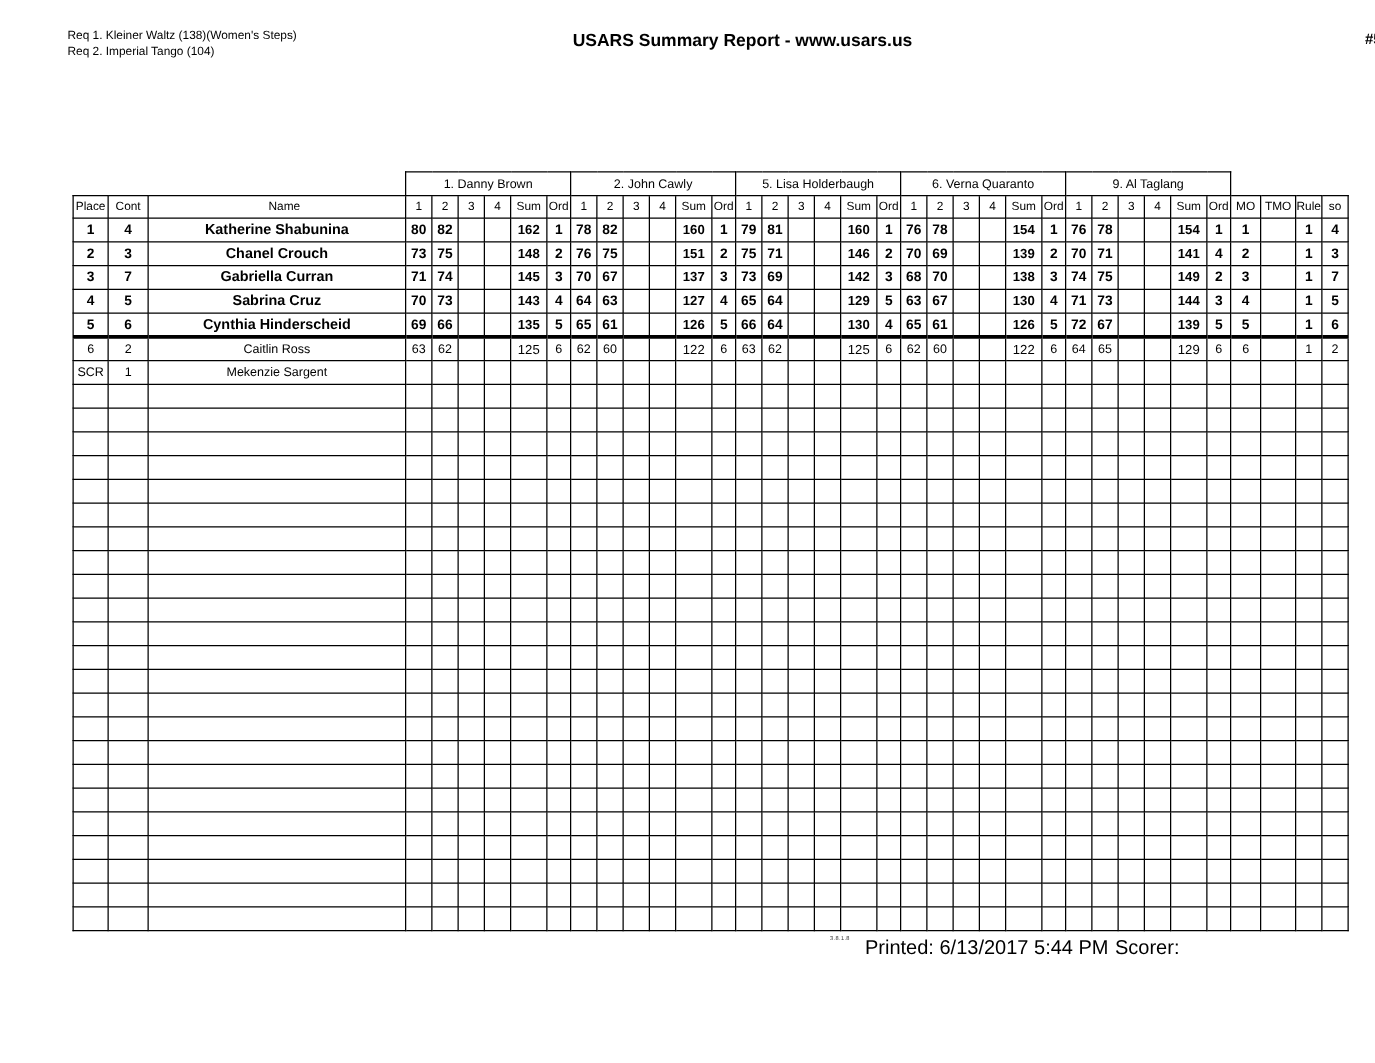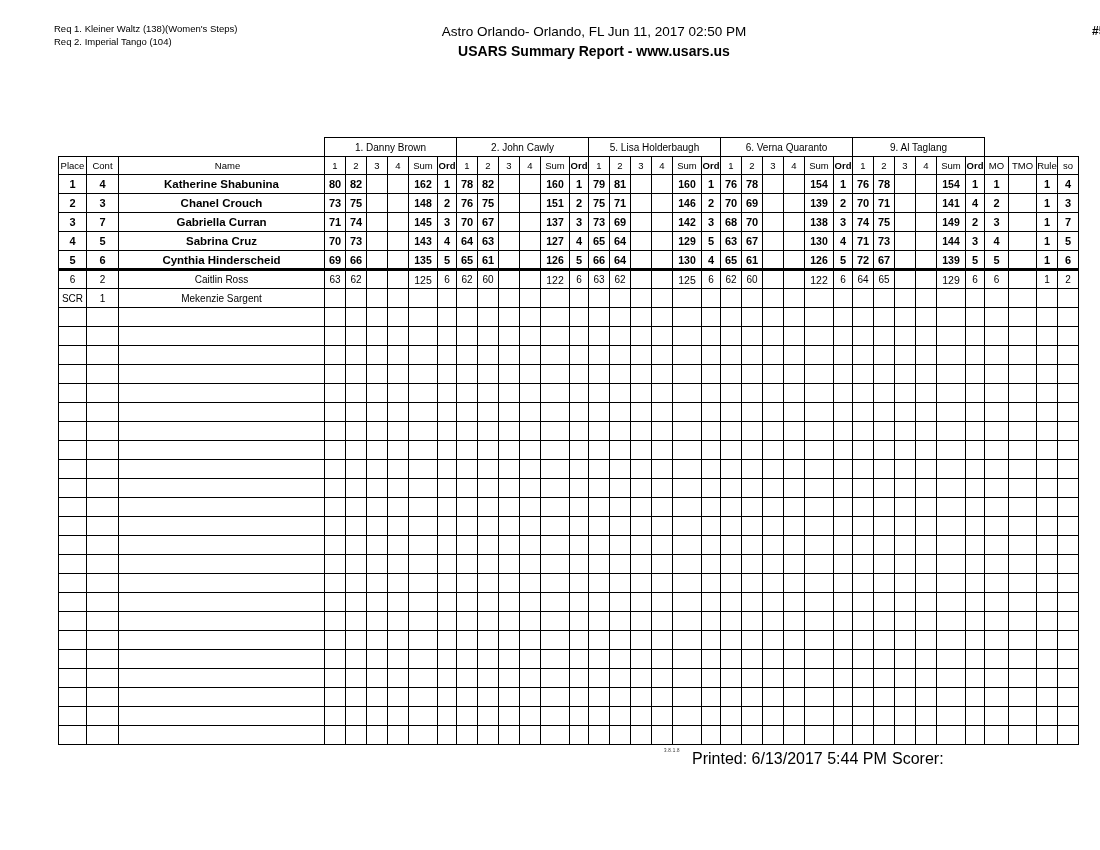--- a/index.html
+++ b/index.html
@@ -45,21 +45,21 @@
   .c-ord{width:19px;font-weight:bold;border-left:3px solid #000;border-right:3px solid #000;}
   .c-mo{width:24px;}
   .c-tmo{width:28px;}
   .c-rule{width:21px;}
   .c-so{width:21px;}
 
   
   .hdr td{font-size:9.5px;height:18px;}
   .hdr .c-name{font-size:9.5px;padding-left:12px;}
   .hdr .c-sum{text-align:center;padding-right:0;}
-  .hdr .c-ord{font-weight:bold;}
+  .hdr .c-ord{font-weight:normal;}
 
   
   .bold td{font-weight:bold;font-size:11px;}
   .bold .c-name{font-size:11.5px;}
   .cut td{border-bottom:3px solid #000;}
 
   .num{font-size:10.5px;}
   .c-sum.num{font-size:10.5px;}
   .vercode{position:absolute;left:620px;top:748px;font-size:4.5px;letter-spacing:0.3px;color:#333;}
   .printed{position:absolute;left:648px;top:750px;white-space:nowrap;}
@@ -69,21 +69,20 @@
 <body>
 
 <div class="page">
 
   <div class="reqs">
     <div class="reqline">Req  1.  Kleiner Waltz (138)(Women's Steps)</div>
     <div class="reqline">Req  2.  Imperial Tango (104)</div>
   </div>
 
   <div class="titleblock">
-    <div class="t2">Astro Orlando- Orlando, FL  Jun 11, 2017  02:50 PM</div>
     <div class="t4">USARS Summary Report - www.usars.us</div>
   </div>
 
   <div class="eventno">#508F</div>
 
   <table class="grid">
     <tbody id="grid-body">
         <tr>
           <td class="c-place noborder" style="border-bottom: 0px;"></td>
           <td class="c-cont noborder" style="border-bottom: 0px;"></td>

